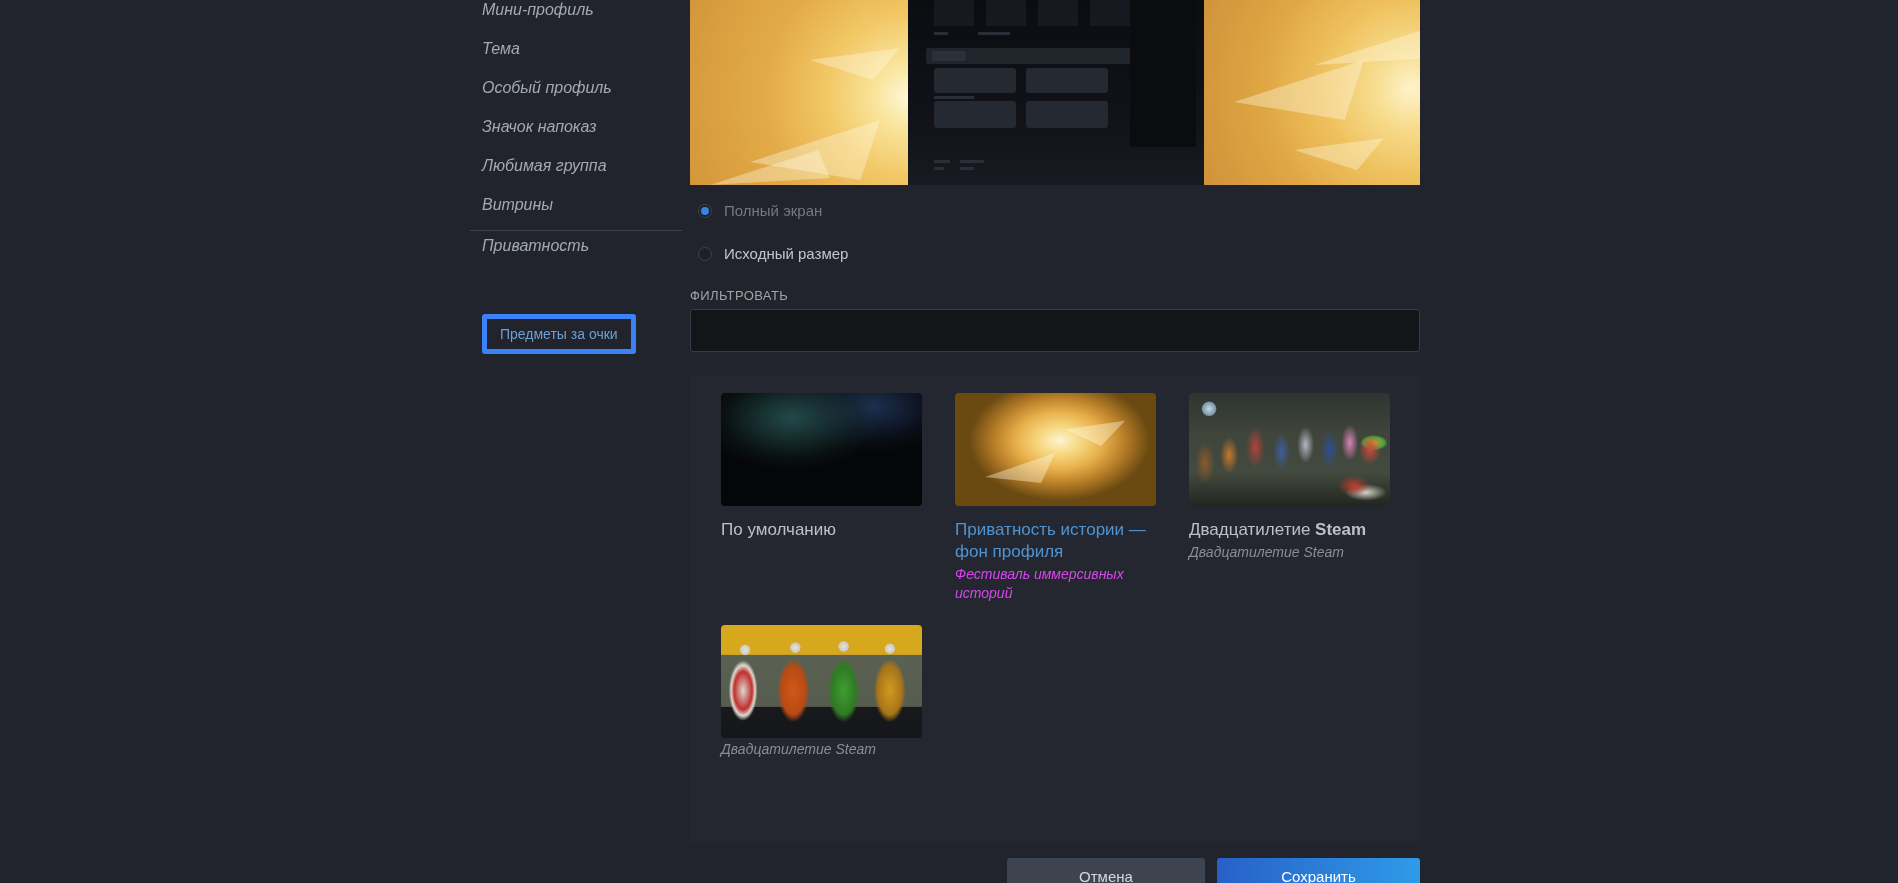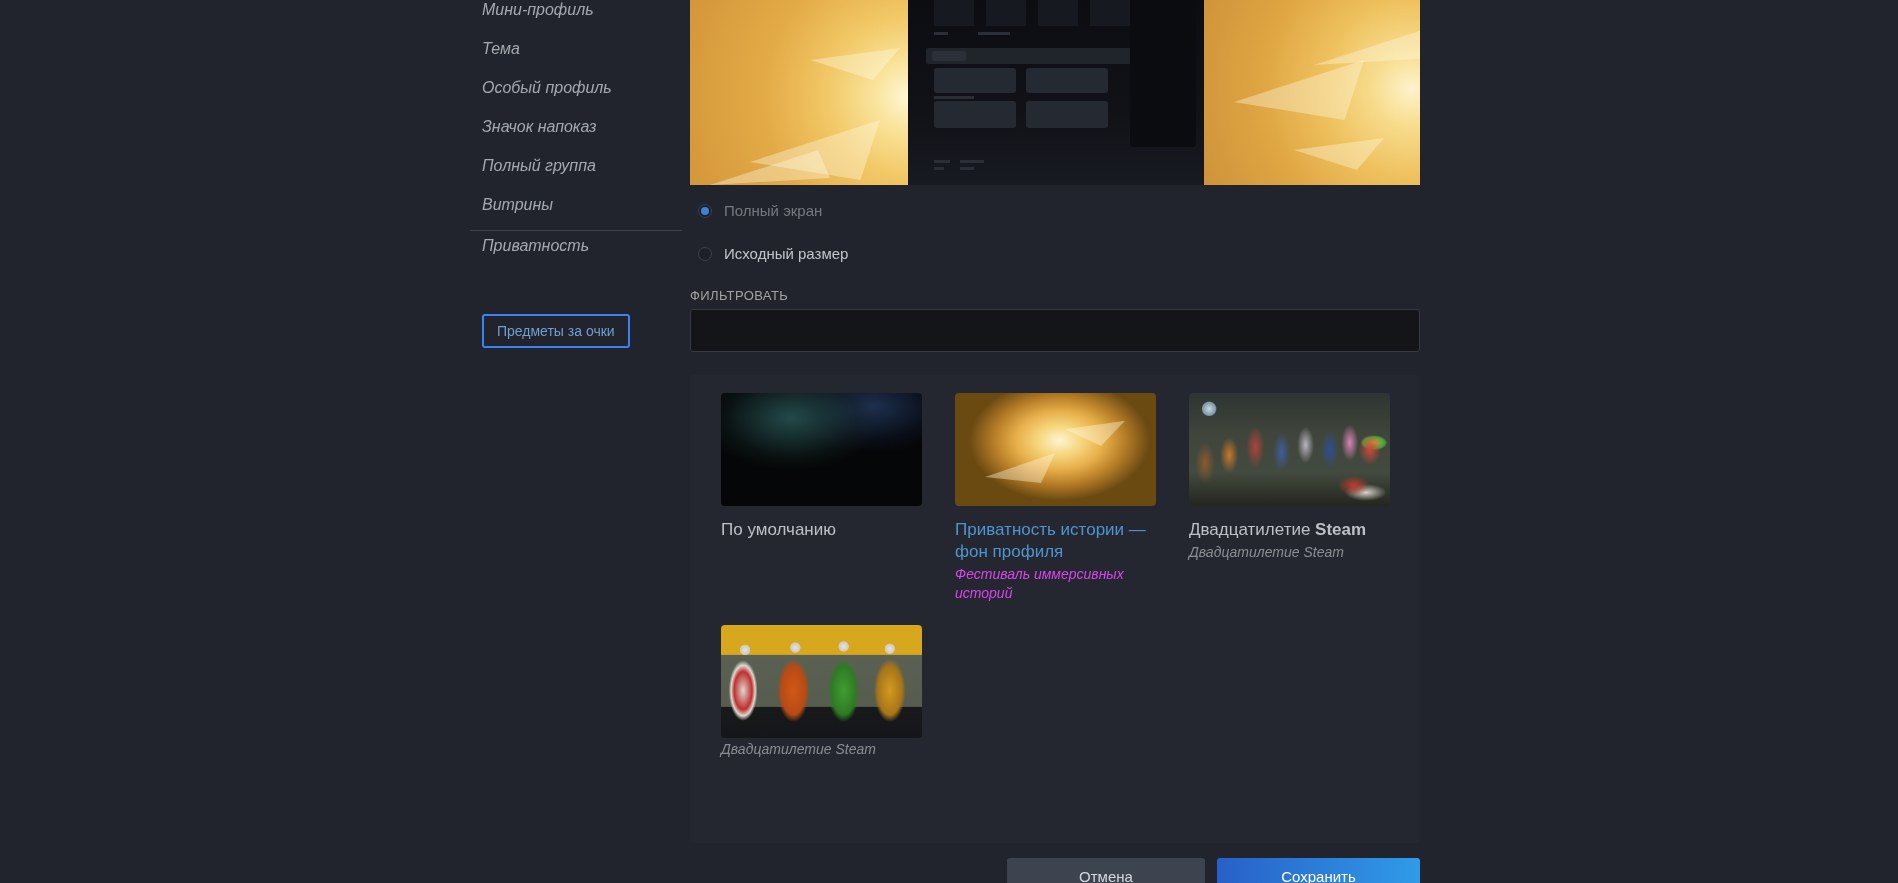--- a/index.html
+++ b/index.html
@@ -14,21 +14,21 @@
   
   .sidebar { position:absolute; left:470px; top:0; width:212px; }
   .side-item {
     position:absolute; left:12px; height:24px;
     font-size:16px; color:#a3a9af; cursor:pointer; white-space:nowrap;font-style:italic;
   }
   .side-divider { position:absolute; left:0; width:212px; height:1px; background:#3d434b; }
   .points-btn {
     position:absolute; left:12px; top:314px;
     padding:7px 13px; font-size:14px; color:#6f9fd3;
-    background:transparent; border:2px solid #3b82f6; border-radius:3px;
+    background:transparent; border:5px solid #3b82f6; border-radius:3px;
     cursor:pointer; white-space:nowrap;
   }
 
   
   .main { position:absolute; left:690px; top:0; width:730px; }
 
   
   .banner { position:absolute; left:0; top:0; width:730px; height:185px; display:flex; }
   .gold {
     position:relative; width:218px; height:185px; overflow:hidden;
@@ -138,21 +138,21 @@
 </head>
 <body>
 
 <div class="page">
 
   <nav class="sidebar">
     <div class="side-item" style="top:1px">Мини-профиль</div>
     <div class="side-item" style="top:40px">Тема</div>
     <div class="side-item" style="top:79px">Особый профиль</div>
     <div class="side-item" style="top:118px">Значок напоказ</div>
-    <div class="side-item" style="top:157px">Полный группа</div>
+    <div class="side-item" style="top:157px">Любимая группа</div>
     <div class="side-item" style="top:196px">Витрины</div>
     <div class="side-divider" style="top:230px"></div>
     <div class="side-item" style="top:237px">Приватность</div>
     <button class="points-btn">Предметы за очки</button>
   </nav>
 
   <div class="main">
 
     <div class="banner">
       <div class="gold left">

